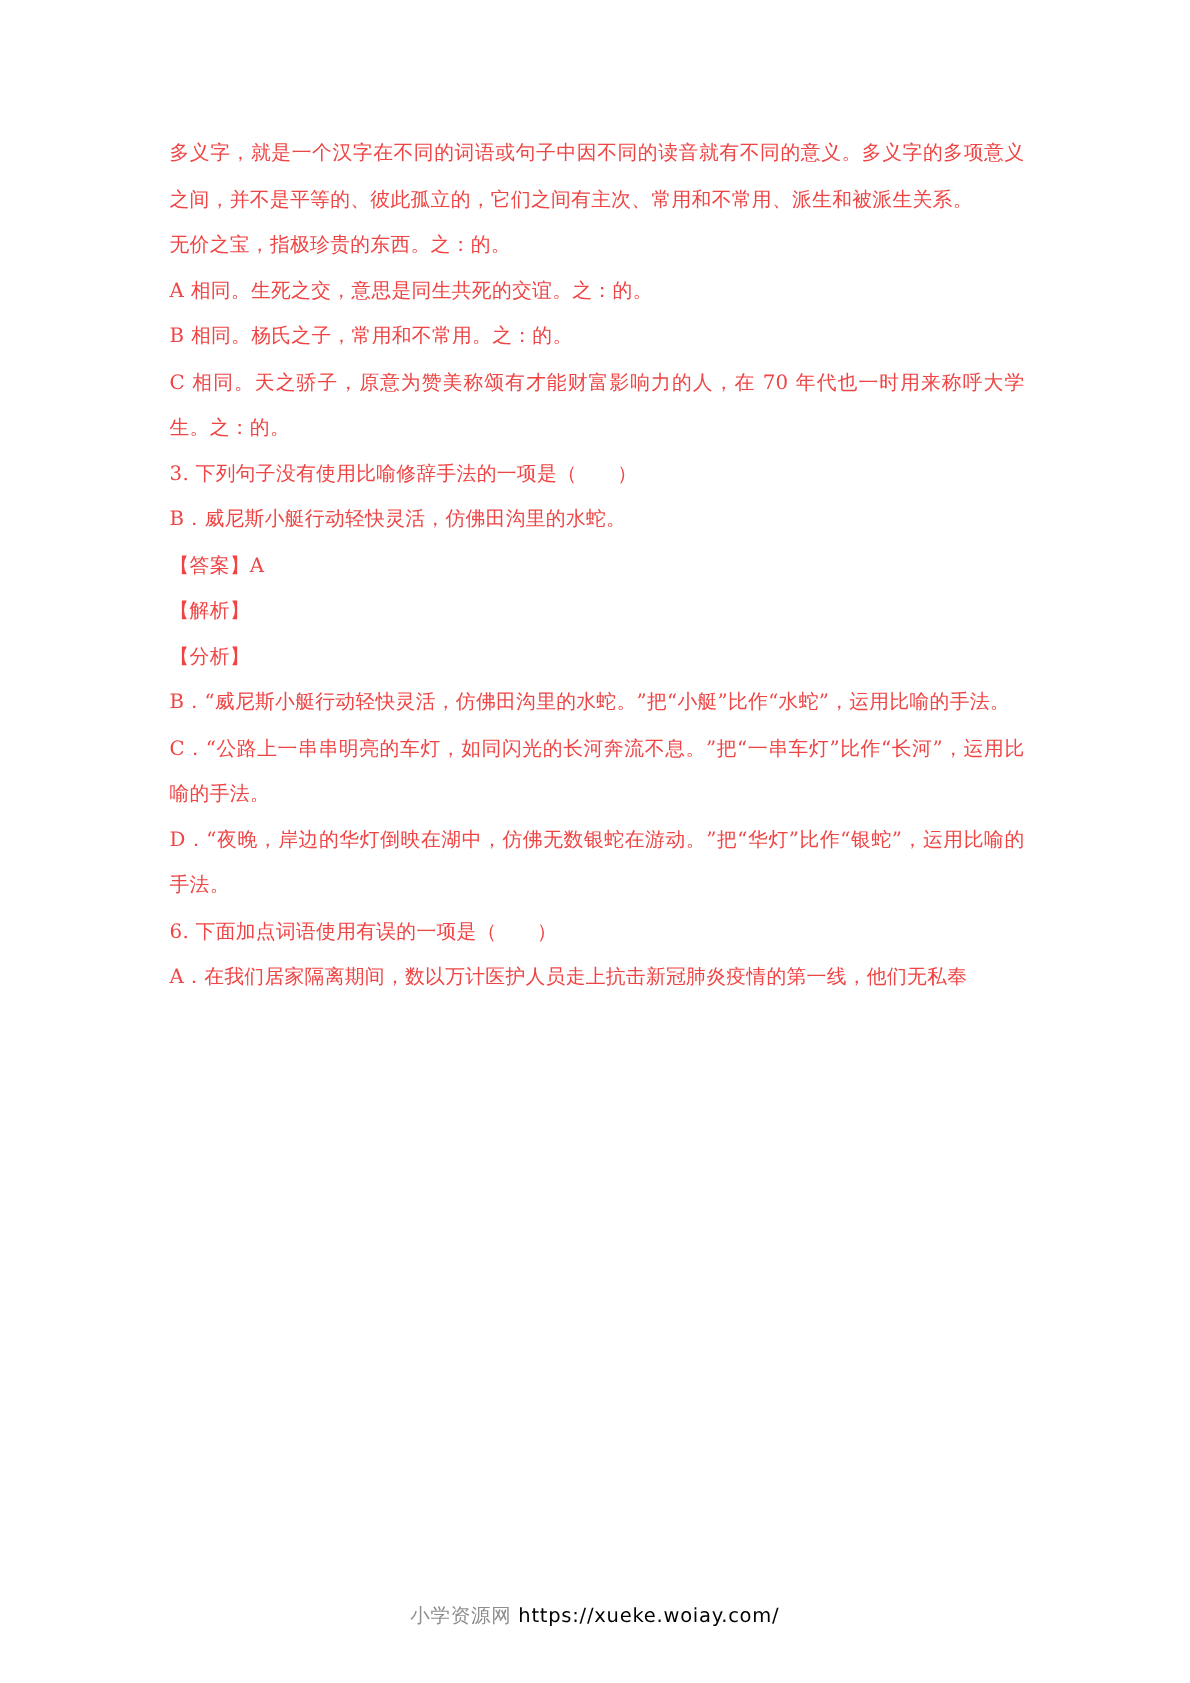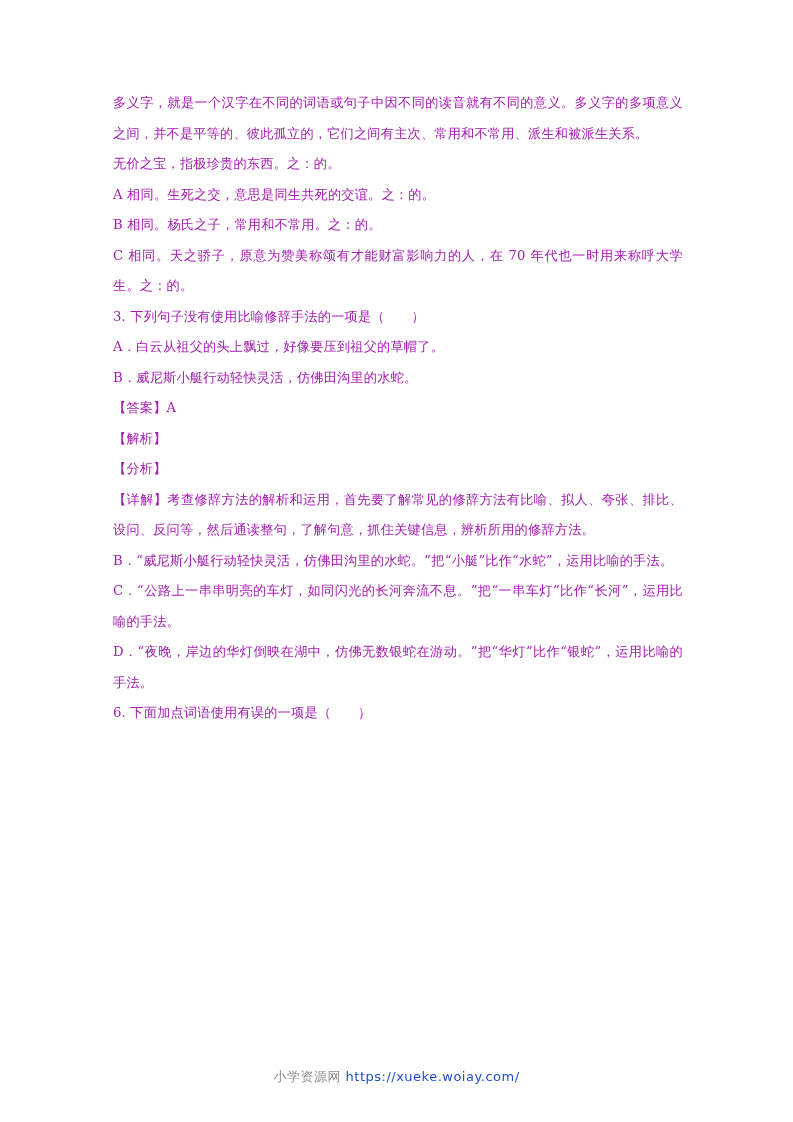--- a/index.html
+++ b/index.html
@@ -27,57 +27,56 @@
     top: 88px;
     width: 570px;
   }
   p {
     margin: 0 0 0 0;
     font-size: 13.2px;
     line-height: 30.5px;
     text-align: justify;
     text-justify: inter-ideograph;
     letter-spacing: 0.2px;
-    color: #a21caf;
+    color: #ef4444;
   }
   .watermark {
     position: absolute;
     left: 0;
     top: 1068px;
     width: 793px;
     text-align: center;
     font-family: "DejaVu Sans", "Liberation Sans", sans-serif;
     font-size: 13px;
     color: #8d8d8d;
     letter-spacing: 0.5px;
   }
   .watermark .site {
-    color: #1d4ed8;
+    color: #000000;
   }
 </style>
 </head>
 <body>
 
 <div class="page">
   <div class="content">
     <p>多义字，就是一个汉字在不同的词语或句子中因不同的读音就有不同的意义。多义字的多项意义之间，并不是平等的、彼此孤立的，它们之间有主次、常用和不常用、派生和被派生关系。</p>
     <p>无价之宝，指极珍贵的东西。之：的。</p>
     <p>A 相同。生死之交，意思是同生共死的交谊。之：的。</p>
     <p>B 相同。杨氏之子，常用和不常用。之：的。</p>
     <p>C 相同。天之骄子，原意为赞美称颂有才能财富影响力的人，在 70 年代也一时用来称呼大学生。之：的。</p>
     <p>3. 下列句子没有使用比喻修辞手法的一项是（　　）</p>
-    <p>A．白云从祖父的头上飘过，好像要压到祖父的草帽了。</p>
     <p>B．威尼斯小艇行动轻快灵活，仿佛田沟里的水蛇。</p>
     <p>【答案】A</p>
     <p>【解析】</p>
     <p>【分析】</p>
-    <p>【详解】考查修辞方法的解析和运用，首先要了解常见的修辞方法有比喻、拟人、夸张、排比、设问、反问等，然后通读整句，了解句意，抓住关键信息，辨析所用的修辞方法。</p>
     <p>B．“威尼斯小艇行动轻快灵活，仿佛田沟里的水蛇。”把“小艇”比作“水蛇”，运用比喻的手法。</p>
     <p>C．“公路上一串串明亮的车灯，如同闪光的长河奔流不息。”把“一串车灯”比作“长河”，运用比喻的手法。</p>
     <p>D．“夜晚，岸边的华灯倒映在湖中，仿佛无数银蛇在游动。”把“华灯”比作“银蛇”，运用比喻的手法。</p>
     <p>6. 下面加点词语使用有误的一项是（　　）</p>
+    <p>A．在我们居家隔离期间，数以万计医护人员走上抗击新冠肺炎疫情的第一线，他们无私奉</p>
   </div>
 
   <div class="watermark">
     <span>小学资源网</span>
     <span class="site">https://xueke.woiay.com/</span>
   </div>
 </div>
 
 </body></html>

